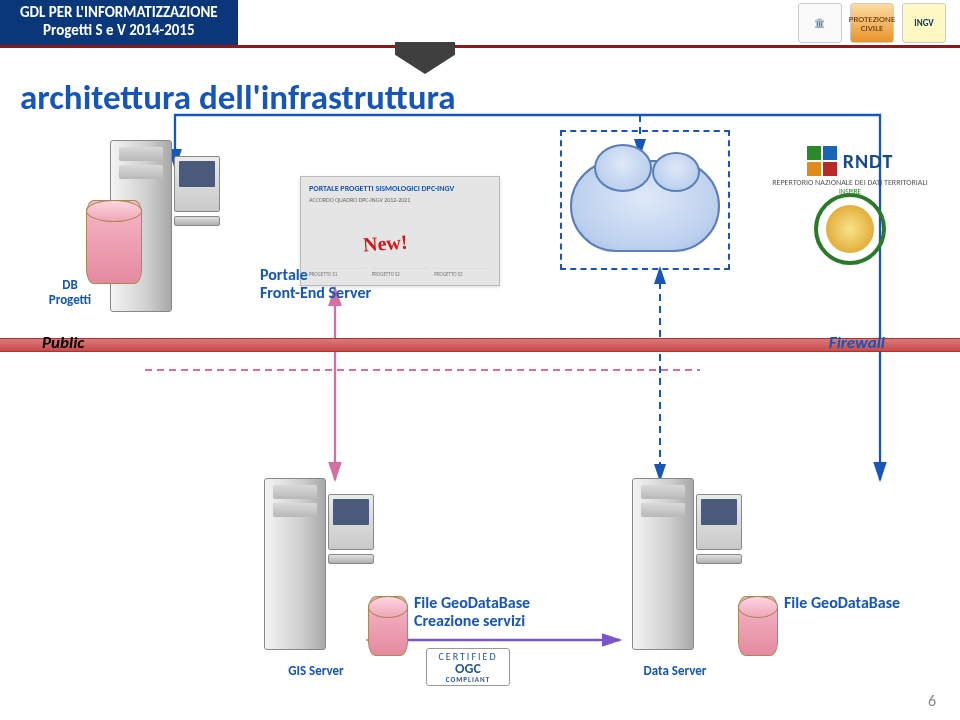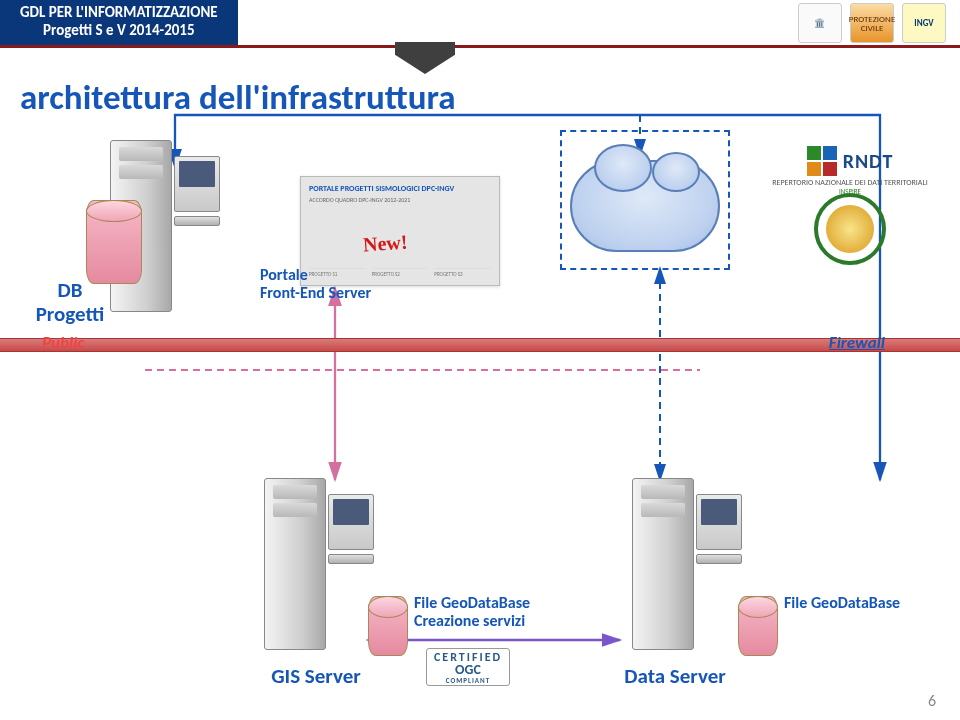--- a/index.html
+++ b/index.html
@@ -61,30 +61,30 @@
   .rndt-sq { width:14px; height:14px; }
   .rndt-sq.g{background:#2a8a2a;} .rndt-sq.b{background:#1a64b8;} .rndt-sq.o{background:#e08a1a;} .rndt-sq.r{background:#b82a2a;}
   .rndt-text{ font-weight:800; color:#1a4a8a; font-size:20px; letter-spacing:1px;}
   .rndt-sub{ font-size:8px; color:#555; text-align:center; line-height:1.1;}
   .inspire-circle{ width:72px; height:72px; border:4px solid #2a7a2a; border-radius:50%; display:flex; align-items:center; justify-content:center; position:relative; margin-top:4px;}
   .inspire-circle::after{content:"";position:absolute;inset:8px;border-radius:50%;background:radial-gradient(circle,#f8e48a,#d9981a);}
   .inspire-label{ position:absolute; font-size:7px; color:#2a7a2a; top:-10px; left:0; right:0; text-align:center;}
 
   
   .firewall-band { position:absolute; top:338px; left:0; right:0; height:14px; background:linear-gradient(#d97a7a,#c84a4a); border-top:1px solid #a33; border-bottom:1px solid #a33;}
-  .firewall-label-left{ position:absolute; top:332px; left:42px; font-size:17px; font-style:italic; font-weight:700; color:#ef4444;}
-  .firewall-label-right{ position:absolute; top:332px; right:75px; font-size:17px; font-style:italic; font-weight:700; color:#1556b8;text-decoration:underline;}
-
-  
-  .lbl { position:absolute; font-size:21px; font-weight:700; color:#1556b8; text-align:center; line-height:1.15;}
+  .firewall-label-left{ position:absolute; top:332px; left:42px; font-size:17px; font-style:italic; font-weight:700; color:#000000;}
+  .firewall-label-right{ position:absolute; top:332px; right:75px; font-size:17px; font-style:italic; font-weight:700; color:#1556b8;}
+
+  
+  .lbl { position:absolute; font-size:13px; font-weight:700; color:#1556b8; text-align:center; line-height:1.15;}
   .lbl.sm{ font-size:16px;}
 
   
   .ogc { position:absolute; top:648px; left:426px; width:84px; height:38px; border:1px solid #999; border-radius:3px; background:#fff; display:flex; flex-direction:column; align-items:center; justify-content:center; font-size:7px; color:#2a5a8a; line-height:1;}
-  .ogc-top{font-weight:700;letter-spacing:2px;font-size:12px;}
+  .ogc-top{font-weight:400;letter-spacing:2px;font-size:10px;}
   .ogc-bot{font-weight:700;letter-spacing:1px;}
 
   
   .page-num { position:absolute; bottom:10px; right:24px; font-size:16px; color:#888;}
 </style>
 </head>
 <body>
 
 <svg class="arrows">
   <defs>

